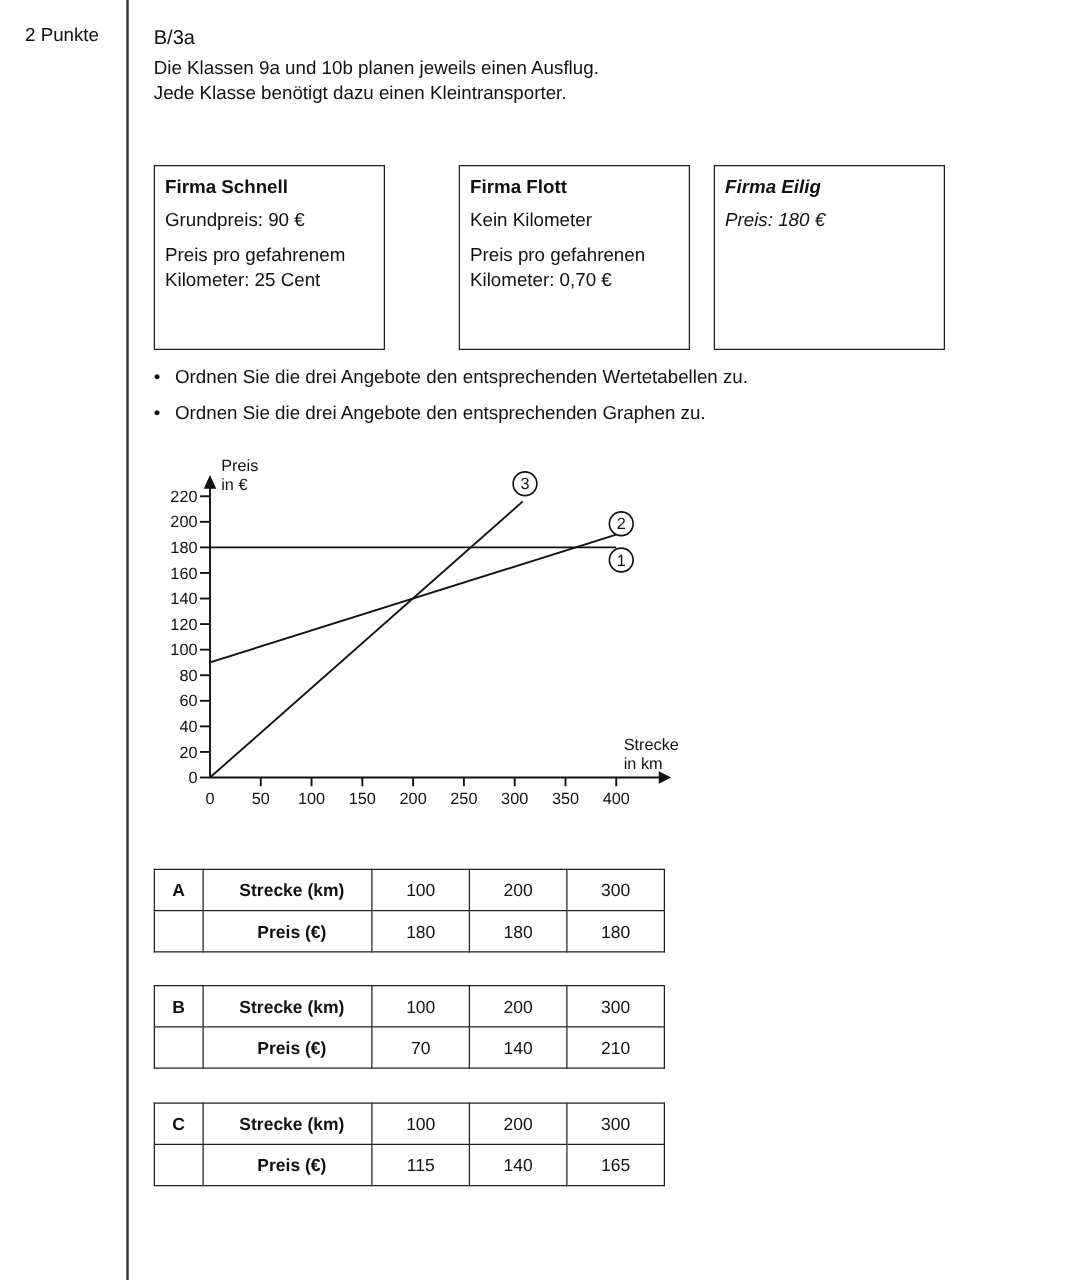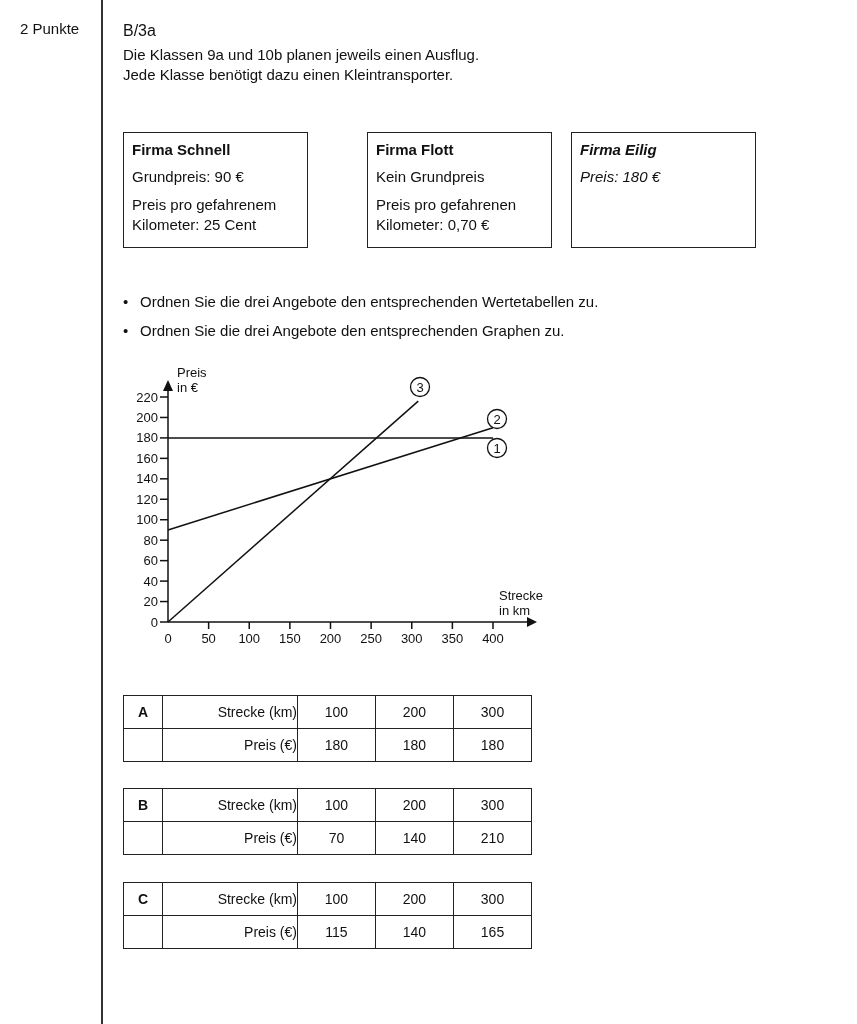--- a/index.html
+++ b/index.html
@@ -2,33 +2,33 @@
 <html><head>
 <meta charset="utf-8">
 <style>
   * { box-sizing: border-box; margin: 0; padding: 0; }
   html, body { width: 857px; height: 1024px; background: #ffffff; overflow: hidden; }
   body { position: relative; font-family: "Liberation Sans", sans-serif; color: #111; font-size: 15px; }
   .points { position: absolute; left: 20px; top: 20px; font-size: 15px; }
   .vrule { position: absolute; left: 101px; top: 0; width: 2px; height: 1024px; background: #333; }
   .task-id { position: absolute; left: 123px; top: 22px; font-weight: normal; font-size: 16px; }
   .intro { position: absolute; left: 123px; top: 45px; line-height: 20px; font-size: 15px; }
-  .box { position: absolute; top: 132px; width: 185px; height: 116px; border: 1.5px solid #222; padding: 8px 8px; font-size: 15px; }
+  .box { position: absolute; top: 132px; width: 185px; height: 148px; border: 1.5px solid #222; padding: 8px 8px; font-size: 15px; }
   .box .title { font-weight: bold; margin-bottom: 9px; }
   .box .line { line-height: 20px; }
   .box .gap { margin-bottom: 8px; }
   .bullets { position: absolute; left: 123px; top: 292px; font-size: 15px; }
   .bullets li { list-style: none; position: relative; padding-left: 17px; height: 29px; line-height: 20px; }
   .bullets li::before { content: "•"; position: absolute; left: 0; top: 0; }
   svg.chart { position: absolute; left: 0; top: 0; }
   svg text { font-family: "Liberation Sans", sans-serif; font-size: 13px; fill: #111; }
   table.vt { position: absolute; left: 123px; width: 409px; border-collapse: collapse; font-size: 14px; }
   table.vt td { border: 1.5px solid #222; height: 33px; text-align: center; }
   table.vt td.lbl { width: 41px; font-weight: bold; }
-  table.vt td.hd { width: 141px; text-align: right; padding-left: 7px; }
+  table.vt td.hd { width: 141px; text-align: center; padding-left: 7px; font-weight: bold; }
   table.vt td.val { width: 82px; }
 </style>
 </head>
 <body>
 
 <div class="points">2 Punkte</div>
 <div class="vrule"></div>
 
 <div class="task-id">B/3a</div>
 <div class="intro">
@@ -37,21 +37,21 @@
 </div>
 
 <div class="box" style="left:123px;">
   <div class="title">Firma Schnell</div>
   <div class="line gap">Grundpreis: 90 €</div>
   <div class="line">Preis pro gefahrenem</div>
   <div class="line">Kilometer: 25 Cent</div>
 </div>
 <div class="box" style="left:347px;margin-left:20px;">
   <div class="title">Firma Flott</div>
-  <div class="line gap">Kein Grundpreis</div>
+  <div class="line gap">Kein Kilometer</div>
   <div class="line">Preis pro gefahrenen</div>
   <div class="line">Kilometer: 0,70 €</div>
 </div>
 <div class="box" style="left:571px;font-style:italic;">
   <div class="title">Firma Eilig</div>
   <div class="line gap">Preis: 180 €</div>
 </div>
 
 <ul class="bullets">
   <li>Ordnen Sie die drei Angebote den entsprechenden Wertetabellen zu.</li>

